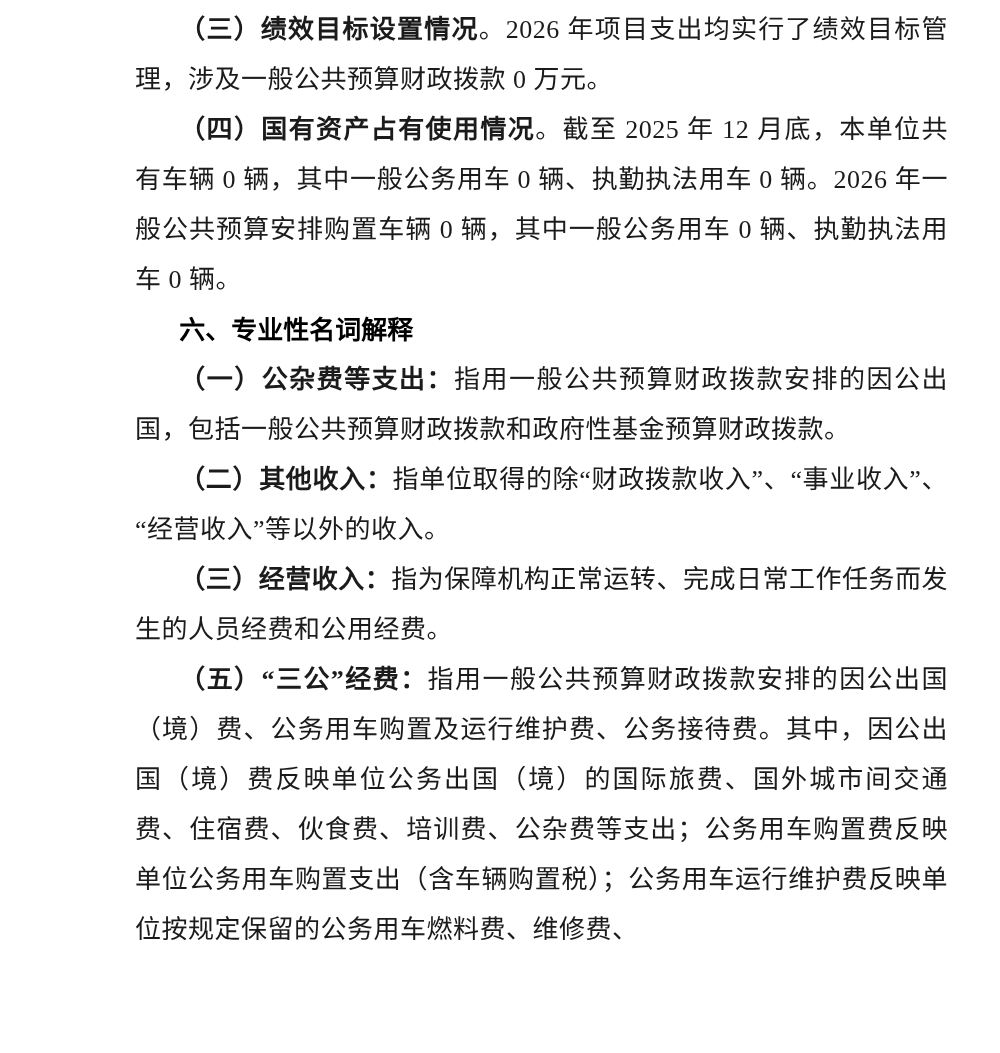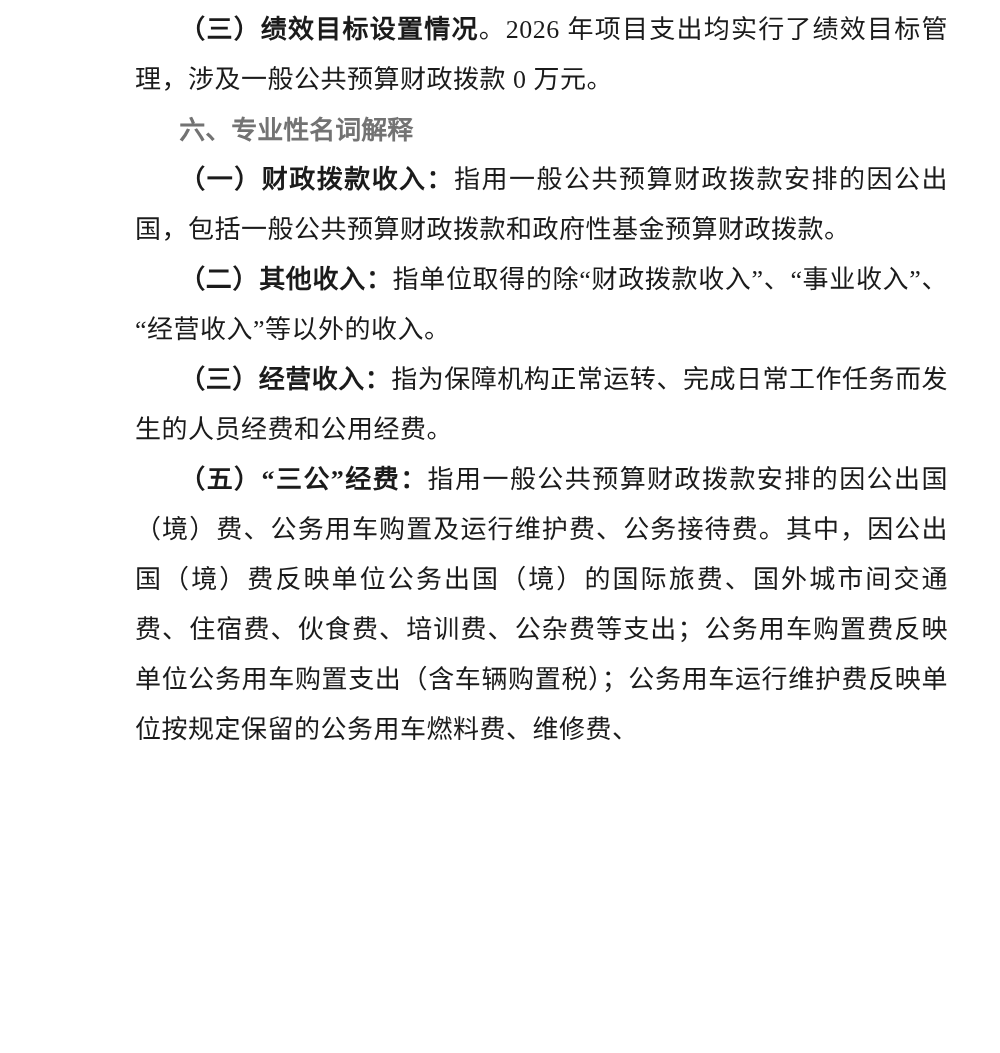--- a/index.html
+++ b/index.html
@@ -27,34 +27,35 @@
     letter-spacing: 0.5px;
   }
   p.para .lead {
     font-weight: 700;
   }
   p.heading {
     margin: 0;
     text-indent: 1.7em;
     font-family: "Liberation Sans", "DejaVu Sans", sans-serif;
     font-weight: 700;
-    color: #737373;
+    color: #000000;
   }
 </style>
 </head>
 <body>
 
 <div class="page">
 
   <p class="para"><span class="lead">（三）绩效目标设置情况</span><span>。2026 年项目支出均实行了绩效目标管理，涉及一般公共预算财政拨款 0 万元。</span></p>
 
+  <p class="para"><span class="lead">（四）国有资产占有使用情况</span><span>。截至 2025 年 12 月底，本单位共有车辆 0 辆，其中一般公务用车 0 辆、执勤执法用车 0 辆。2026 年一般公共预算安排购置车辆 0 辆，其中一般公务用车 0 辆、执勤执法用车 0 辆。</span></p>
 
   <p class="heading"><span>六、专业性名词解释</span></p>
 
-  <p class="para"><span class="lead">（一）财政拨款收入：</span><span>指用一般公共预算财政拨款安排的因公出国，包括一般公共预算财政拨款和政府性基金预算财政拨款。</span></p>
+  <p class="para"><span class="lead">（一）公杂费等支出：</span><span>指用一般公共预算财政拨款安排的因公出国，包括一般公共预算财政拨款和政府性基金预算财政拨款。</span></p>
 
   <p class="para"><span class="lead">（二）其他收入：</span><span>指单位取得的除“财政拨款收入”、“事业收入”、“经营收入”等以外的收入。</span></p>
 
   <p class="para"><span class="lead">（三）经营收入：</span><span>指为保障机构正常运转、完成日常工作任务而发生的人员经费和公用经费。</span></p>
 
 
   <p class="para"><span class="lead">（五）“三公”经费：</span><span>指用一般公共预算财政拨款安排的因公出国（境）费、公务用车购置及运行维护费、公务接待费。其中，因公出国（境）费反映单位公务出国（境）的国际旅费、国外城市间交通费、住宿费、伙食费、培训费、公杂费等支出；公务用车购置费反映单位公务用车购置支出（含车辆购置税）；公务用车运行维护费反映单位按规定保留的公务用车燃料费、维修费、</span></p>
 
 </div>
 

